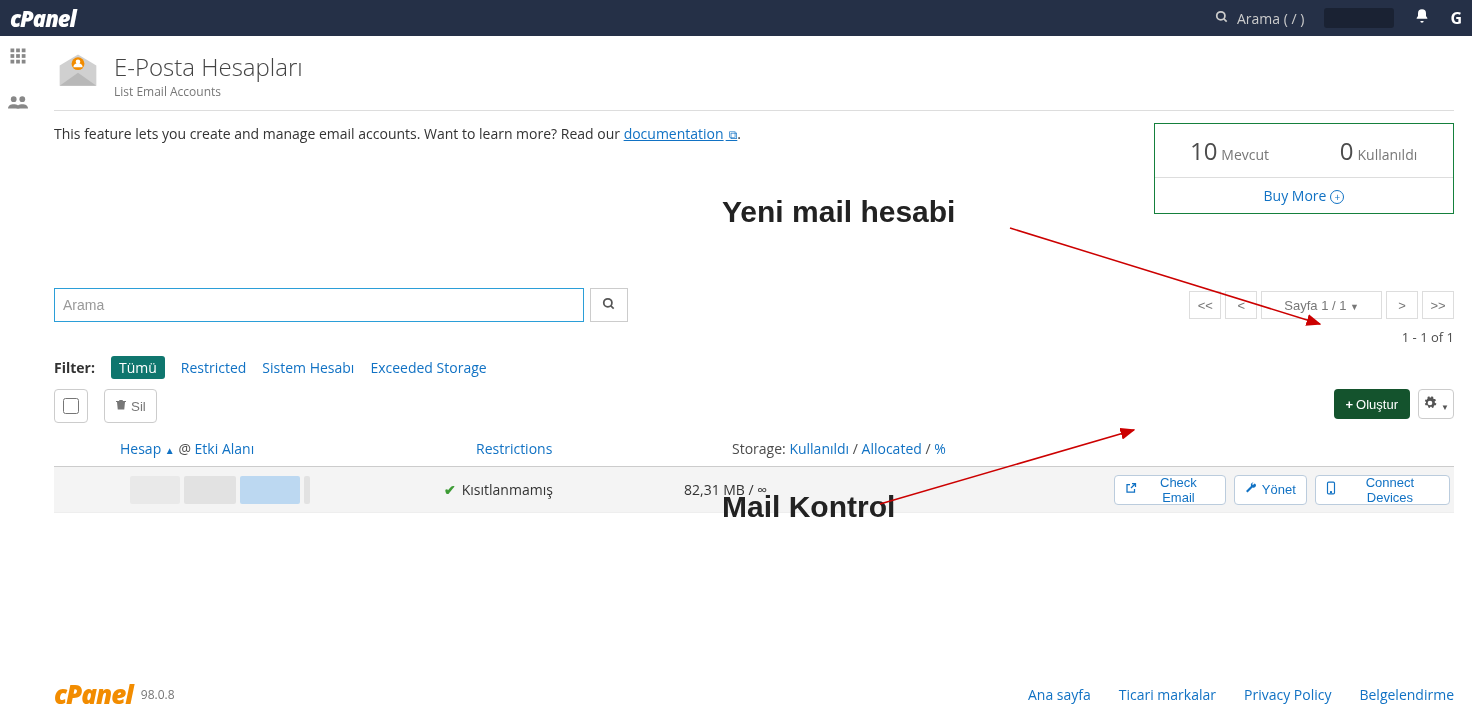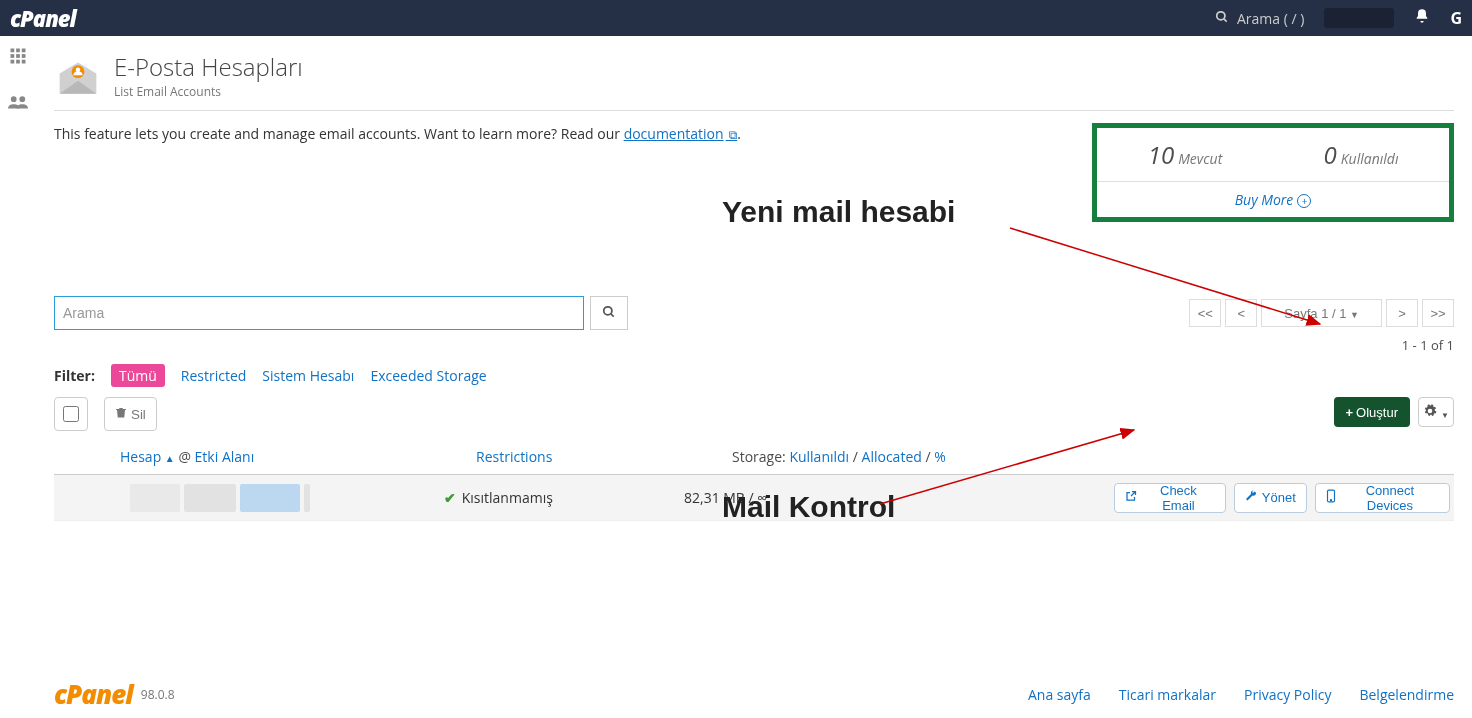--- a/index.html
+++ b/index.html
@@ -16,35 +16,35 @@
 .topbar .bell-btn { background: none; border: none; color: #fff; font-size: 16px; cursor: pointer; margin-right: 20px; }
 
 
 .leftnav { position: absolute; top: 36px; bottom: 0; left: 0; width: 36px; background: #fff; display: flex; flex-direction: column; align-items: center; padding-top: 10px; gap: 20px; color: #888; }
 .leftnav .nav-icon { font-size: 18px; cursor: pointer; }
 
 
 .content { margin-left: 36px; padding: 14px 18px 0 18px; }
 
 
-.header-row { display: flex; align-items: flex-end; }
+.header-row { display: flex; align-items: flex-start; }
 .hdr-icon-wrap { width: 48px; height: 42px; display: flex; align-items: center; justify-content: center; margin-right: 12px; }
 .hdr-icon-wrap svg { width: 44px; height: 38px; }
 .h-title { font-size: 24px; font-weight: 300; color: #444; }
 .h-sub { font-size: 12px; color: #777; }
 .hr-hdr { border: none; border-top: 1px solid #ddd; margin: 10px 0 12px 0; }
 
 
 .intro-row { display: flex; align-items: flex-start; }
 .intro-text { flex: 1; font-size: 14px; color: #333; line-height: 1.6; }
 .intro-text a { color: #1172c4; text-decoration: underline; }
 .ext-icon { font-size: 12px; margin-left: 2px; }
 
 
-.stats { width: 362px; border: 5px solid #15803d; margin-left: 20px; font-style: italic; }
+.stats { width: 300px; border: 1px solid #15803d; margin-left: 20px; }
 .stats-top { display: flex; }
 .stat { flex: 1; text-align: center; padding: 10px 6px; }
 .stat-num { font-size: 24px; color: #4c4c4c; margin-right: 4px; }
 .stat-lbl { font-size: 14px; color: #777; }
 .stats-btm { text-align: center; border-top: 1px solid #ddd; padding: 8px; }
 .stats-btm a { color: #1172c4; text-decoration: none; font-size: 14px; }
 .plus-circ { display: inline-block; width: 14px; height: 14px; border: 1.5px solid #1172c4; border-radius: 50%; text-align: center; font-size: 10px; line-height: 12px; margin-left: 4px; vertical-align: middle; }
 
 
 .anno1 { position: absolute; left: 722px; top: 195px; font-family: Arial Black, Arial; font-size: 30px; font-weight: 900; color: #222; }
@@ -58,21 +58,21 @@
 .search-input::placeholder { color: #999; }
 .search-btn { width: 38px; height: 34px; border: 1px solid #ccc; background: #fff; margin-left: 6px; cursor: pointer; color: #555; }
 .pager { margin-left: auto; display: flex; gap: 4px; }
 .pg-btn { height: 28px; min-width: 32px; border: 1px solid #ddd; background: #fff; font-size: 13px; color: #777; padding: 0 6px; cursor: pointer; }
 .pg-btn.page-lbl { padding: 0 22px; }
 .page-count-lbl { text-align: right; font-size: 13px; color: #4c4c4c; margin-top: 6px; }
 
 
 .filter-row { display: flex; align-items: center; margin-top: 10px; font-size: 14px; gap: 16px; }
 .filter-row .lbl { font-weight: 700; color: #333; }
-.filter-row .pill { background: #ec4899; color: #fff; padding: 2px 8px; border-radius: 3px; cursor: pointer; }
+.filter-row .pill { background: #0f766e; color: #fff; padding: 2px 8px; border-radius: 3px; cursor: pointer; }
 .filter-row a { color: #1172c4; text-decoration: none; cursor: pointer; }
 
 
 .toolbar-row { display: flex; margin-top: 10px; }
 .chk-wrap { width: 34px; height: 34px; border: 1px solid #ccc; border-radius: 4px; display: flex; align-items: center; justify-content: center; margin-right: 16px; }
 .chk-wrap input { width: 16px; height: 16px; }
 .del-btn { height: 34px; border: 1px solid #ccc; background: #fff; color: #777; padding: 0 10px; border-radius: 4px; cursor: pointer; }
 .del-btn .trash { margin-right: 4px; }
 .create-btn { margin-left: auto; height: 30px; background: #14532d; color: #fff; border: none; padding: 0 12px; border-radius: 4px; font-size: 13px; cursor: pointer; }
 .create-btn .plus { font-weight: bold; margin-right: 3px; }

